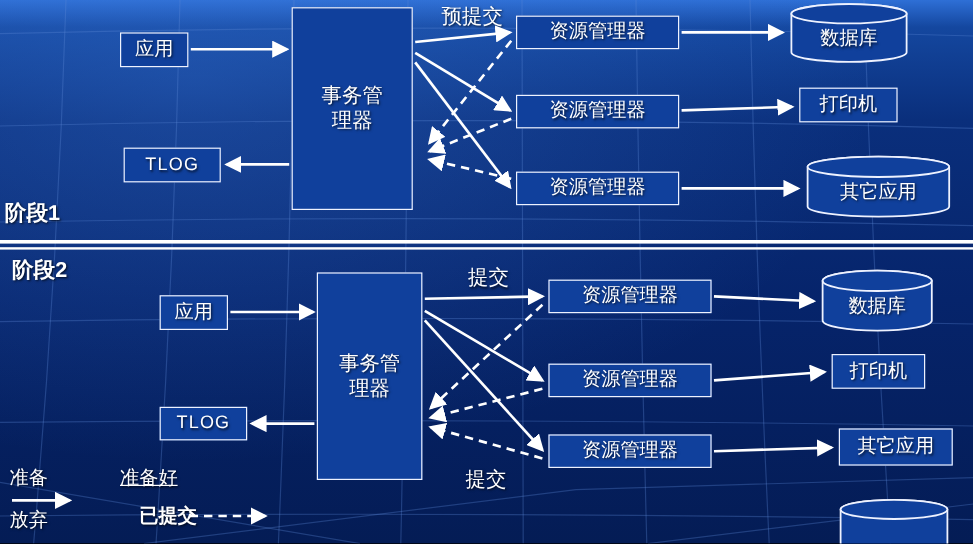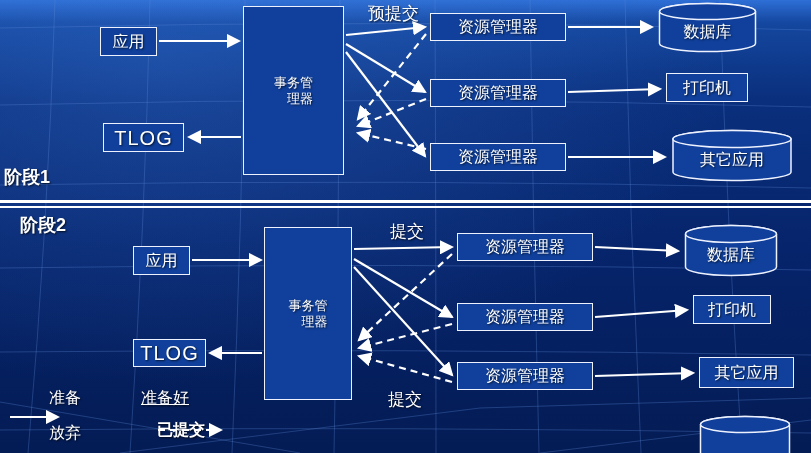--- a/index.html
+++ b/index.html
@@ -13,29 +13,29 @@
   .box {
     position:absolute; box-sizing:border-box;
     background:#10409c;
     border:1.5px solid #eef2ff;
     color:#fff;
     display:flex; align-items:center; justify-content:center;
     font-size:16px; line-height:1.2;
     text-shadow:1px 1px 2px rgba(0,0,0,.7);
     z-index:2;
   }
-  .tmtext { white-space:pre-line; font-size:13px; text-align:right; }
-  .tlog-text { letter-spacing:1px; font-size:20px; }
+  .tmtext { white-space:pre-line; font-size:17px; text-align:center; }
+  .tlog-text { letter-spacing:1px; font-size:15px; }
   .lbl {
     position:absolute; color:#fff; font-size:17px;
     text-shadow:1px 1px 2px rgba(0,0,0,.75);
     z-index:4; white-space:nowrap;
   }
   .phase-lbl { font-weight:bold; font-size:18px; }
-  .legend-lbl { font-size:16px;margin-left:41px; }
+  .legend-lbl { font-size:16px; }
   .cyl { position:absolute; z-index:2; }
   .cyl svg { display:block; }
   .cyl .cap {
     position:absolute; inset:0;
     display:flex; align-items:center; justify-content:center;
     padding-top:9px; box-sizing:border-box;
     color:#fff; font-size:16px;
     text-shadow:1px 1px 2px rgba(0,0,0,.7);
   }
   .divider { position:absolute; left:0; width:811px; background:#ffffff; z-index:3; }
@@ -126,21 +126,21 @@
     <div class="cap">其它应用</div>
   </div>
 
   <div class="lbl" style="left:368px; top:2px;">预提交</div>
 
   <div class="lbl phase-lbl" style="left:4px; top:165px;">阶段1</div>
 
   <div class="divider" style="top:200px; height:3px;"></div>
   <div class="divider" style="top:206px; height:2px;"></div>
 
-  <div class="lbl phase-lbl" style="left:20px; top:213px;text-align:right;">阶段2</div>
+  <div class="lbl phase-lbl" style="left:10px; top:213px;text-align:right;">阶段2</div>
 
   <div class="box" style="left:133px; top:246px; width:57px; height:29px;">
     <span>应用</span>
   </div>
 
   <div class="box" style="left:264px; top:227px; width:88px; height:173px;">
     <span class="tmtext">事务管
 理器</span>
   </div>
 

